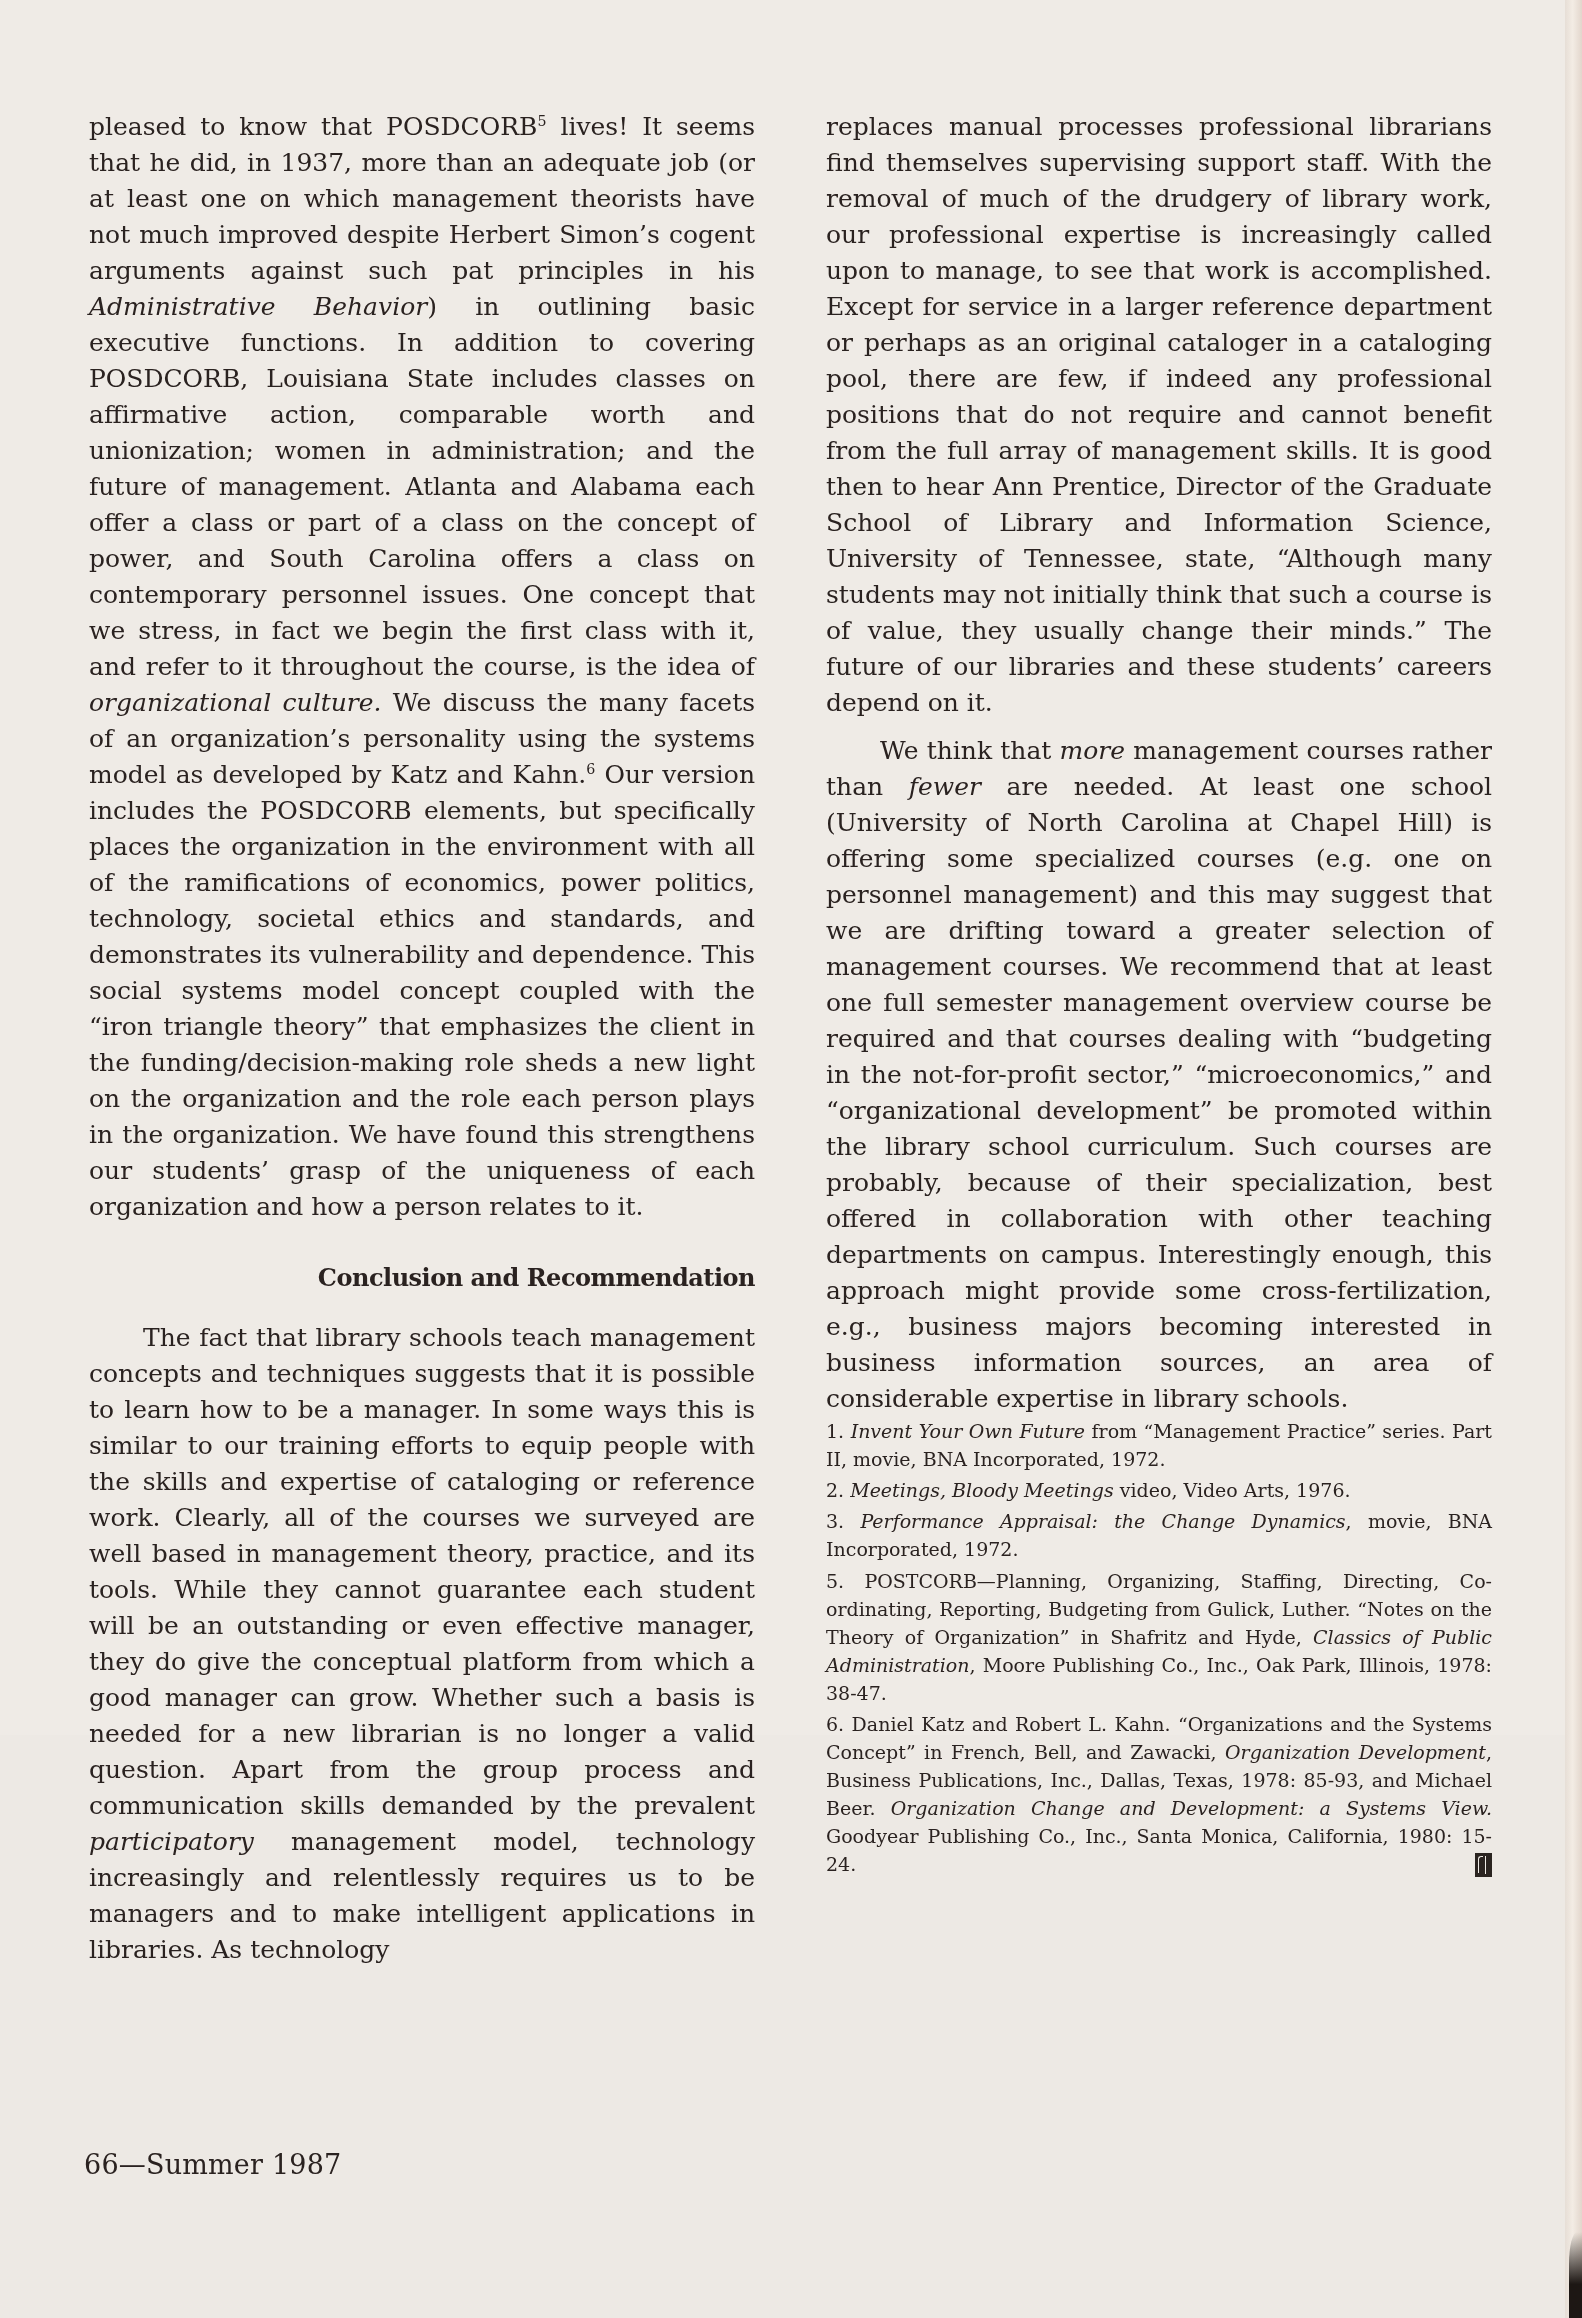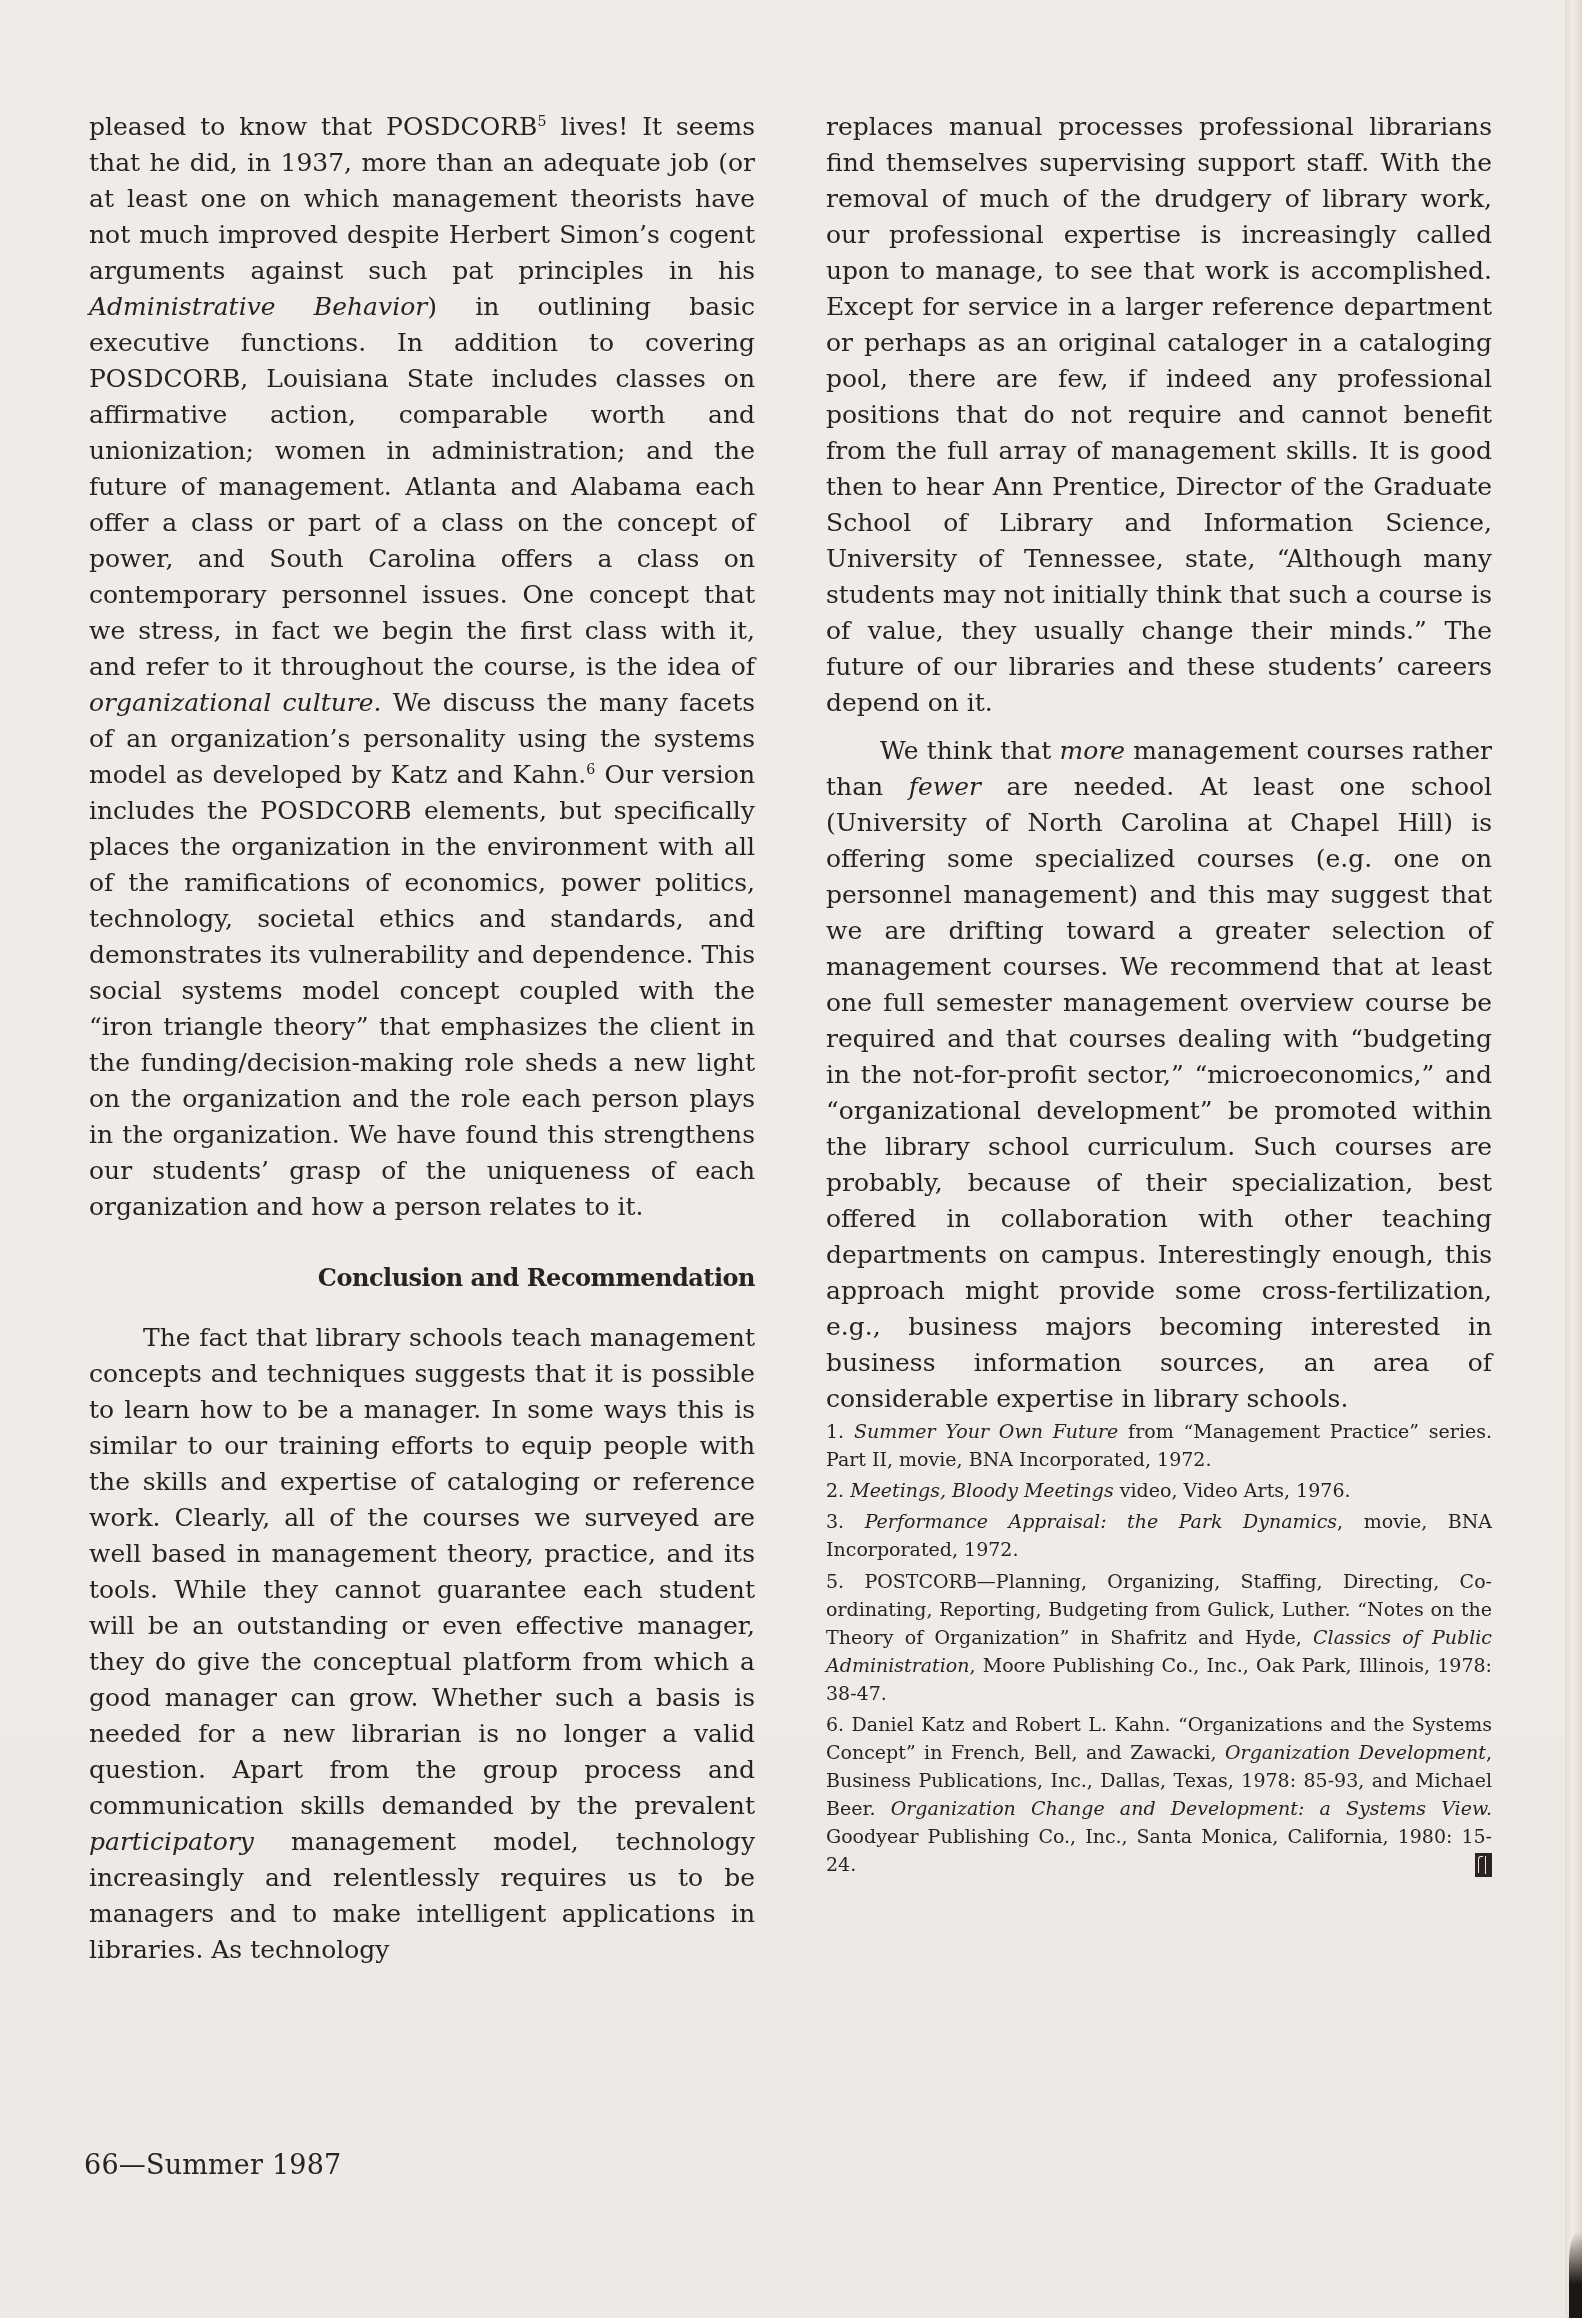--- a/index.html
+++ b/index.html
@@ -111,23 +111,23 @@
     <p>pleased to know that POSDCORB<sup>5</sup> lives! It seems that he did, in 1937, more than an adequate job (or at least one on which management theorists have not much improved despite Herbert Simon’s cogent arguments against such pat principles in his <i>Administrative Behavior</i>) in outlining basic executive functions. In addition to covering POSDCORB, Louisiana State includes classes on affirmative action, comparable worth and unionization; women in administration; and the future of management. Atlanta and Alabama each offer a class or part of a class on the concept of power, and South Carolina offers a class on contemporary personnel issues. One concept that we stress, in fact we begin the first class with it, and refer to it throughout the course, is the idea of <i>organizational culture.</i> We discuss the many facets of an organization’s personality using the systems model as developed by Katz and Kahn.<sup>6</sup> Our version includes the POSDCORB elements, but specifically places the organization in the environment with all of the ramifications of economics, power politics, technology, societal ethics and standards, and demonstrates its vulnerability and dependence. This social systems model concept coupled with the “iron triangle theory” that emphasizes the client in the funding/decision-making role sheds a new light on the organization and the role each person plays in the organization. We have found this strengthens our students’ grasp of the uniqueness of each organization and how a person relates to it.</p>
     <h2 class="section-heading">Conclusion and Recommendation</h2>
     <p class="indent">The fact that library schools teach management concepts and techniques suggests that it is possible to learn how to be a manager. In some ways this is similar to our training efforts to equip people with the skills and expertise of cataloging or reference work. Clearly, all of the courses we surveyed are well based in management theory, practice, and its tools. While they cannot guarantee each student will be an outstanding or even effective manager, they do give the conceptual platform from which a good manager can grow. Whether such a basis is needed for a new librarian is no longer a valid question. Apart from the group process and communication skills demanded by the prevalent <i>participatory</i> management model, technology increasingly and relentlessly requires us to be managers and to make intelligent applications in libraries. As technology</p>
   </div>
 
   <div class="column col-right">
     <p>replaces manual processes professional librarians find themselves supervising support staff. With the removal of much of the drudgery of library work, our professional expertise is increasingly called upon to manage, to see that work is accomplished. Except for service in a larger reference department or perhaps as an original cataloger in a cataloging pool, there are few, if indeed any professional positions that do not require and cannot benefit from the full array of management skills. It is good then to hear Ann Prentice, Director of the Graduate School of Library and Information Science, University of Tennessee, state, “Although many students may not initially think that such a course is of value, they usually change their minds.” The future of our libraries and these students’ careers depend on it.</p>
     <p class="indent para-gap">We think that <i>more</i> management courses rather than <i>fewer</i> are needed. At least one school (University of North Carolina at Chapel Hill) is offering some specialized courses (e.g. one on personnel management) and this may suggest that we are drifting toward a greater selection of management courses. We recommend that at least one full semester management overview course be required and that courses dealing with “budgeting in the not-for-profit sector,” “microeconomics,” and “organizational development” be promoted within the library school curriculum. Such courses are probably, because of their specialization, best offered in collaboration with other teaching departments on campus. Interestingly enough, this approach might provide some cross-fertilization, e.g., business majors becoming interested in business information sources, an area of considerable expertise in library schools.</p>
 
     <div id="refs-list">
-        <div class="ref-item">1. <i>Summer Your Own Future</i> from “Management Practice” series. Part II, movie, BNA Incorporated, 1972.</div>
+        <div class="ref-item">1. <i>Invent Your Own Future</i> from “Management Practice” series. Part II, movie, BNA Incorporated, 1972.</div>
         <div class="ref-item">2. <i>Meetings, Bloody Meetings</i> video, Video Arts, 1976.</div>
-        <div class="ref-item">3. <i>Performance Appraisal: the Park Dynamics</i>, movie, BNA Incorporated, 1972.</div>
+        <div class="ref-item">3. <i>Performance Appraisal: the Change Dynamics</i>, movie, BNA Incorporated, 1972.</div>
         <div class="ref-item">5. POSTCORB—Planning, Organizing, Staffing, Directing, Co-ordinating, Reporting, Budgeting from Gulick, Luther. “Notes on the Theory of Organization” in Shafritz and Hyde, <i>Classics of Public Administration</i>, Moore Publishing Co., Inc., Oak Park, Illinois, 1978: 38-47.</div>
         <div class="ref-item">6. Daniel Katz and Robert L. Kahn. “Organizations and the Systems Concept” in French, Bell, and Zawacki, <i>Organization Development</i>, Business Publications, Inc., Dallas, Texas, 1978: 85-93, and Michael Beer. <i>Organization Change and Development: a Systems View.</i> Goodyear Publishing Co., Inc., Santa Monica, California, 1980: 15-24.<span class="end-mark"></span></div>
       </div>
   </div>
 
   <div class="footer">66—Summer 1987</div>
 </div>
 
 <div class="spine"></div>
 <div class="spine-shadow"></div>

